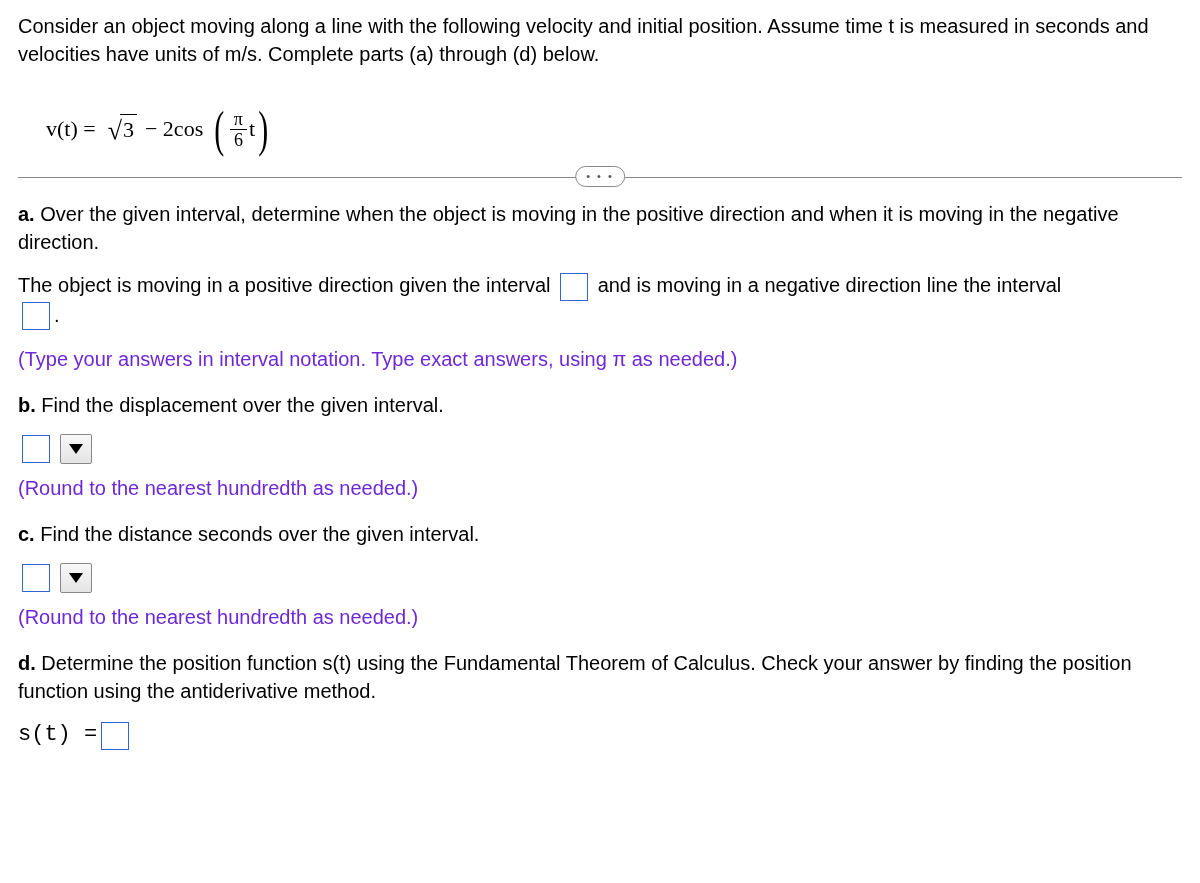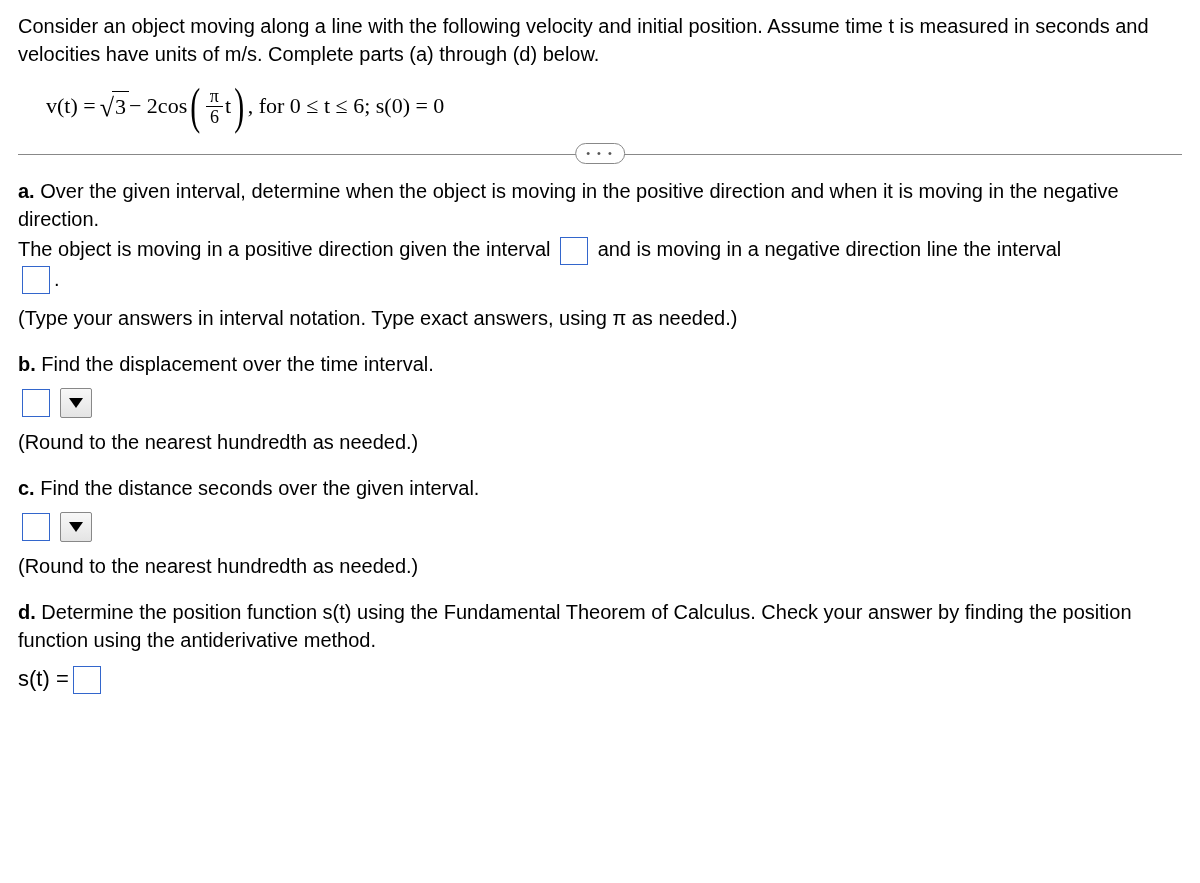--- a/index.html
+++ b/index.html
@@ -1,57 +1,56 @@
 <!DOCTYPE html>
 <html><head>
 <meta charset="utf-8">
 <style>
 body{font-family:Arial,Helvetica,sans-serif;font-size:20px;color:#000;margin:0;padding:12px 18px;line-height:1.4}
-.intro{margin-bottom:12px}
-.formula{font-family:'Times New Roman',serif;font-size:22px;margin:8px 0 18px 28px;display:flex;align-items:center;gap:0}
+.intro{margin-bottom:35px}
+.formula{font-family:'Times New Roman',serif;font-size:22px;margin:8px 0 18px 28px;display:flex;align-items:center;gap:8px}
 .sqrt{display:inline-block;position:relative;padding-left:4px}
 .sqrt::before{content:"√";font-size:26px;position:relative;top:2px}
 .sqrt .rad{border-top:1.5px solid #000;padding:0 3px;display:inline-block;margin-left:-2px}
 .paren{display:inline-flex;align-items:center;height:52px}
 .lp,.rp{font-size:50px;font-weight:100;line-height:50px;transform:scaleX(.6)}
 .frac{display:inline-flex;flex-direction:column;align-items:center;font-size:18px;line-height:1;margin:0 2px}
 .frac .num{border-bottom:1.5px solid #000;padding:0 4px 1px}
 .frac .den{padding-top:1px}
 hr.divider{border:none;border-top:1px solid #888;margin:22px 0;position:relative}
 .dots{position:absolute;left:50%;top:-11px;transform:translateX(-50%);background:#fff;border:1px solid #888;border-radius:11px;padding:2px 10px;font-size:11px;letter-spacing:2px;color:#555}
-.part{margin:2px 0}
+.part{margin:15px 0}
 .part b{font-weight:bold}
 .inline-text{display:inline}
 .input-box{display:inline-block;width:26px;height:26px;border:1px solid #36c;vertical-align:middle;margin:0 4px;background:#fff}
-.hint{color:#000000;margin:10px 0 18px}
+.hint{color:#6d28d9;margin:10px 0 18px}
 .val-unit{display:flex;align-items:center;gap:6px;margin:10px 0}
 .dropdown{display:inline-flex;align-items:center;justify-content:center;width:30px;height:28px;border:1px solid #888;background:linear-gradient(#f8f8f8,#e4e4e4);border-radius:2px}
 .tri{width:0;height:0;border-left:7px solid transparent;border-right:7px solid transparent;border-top:10px solid #000}
-.eq-line{font-family:Liberation Sans, sans-serif;font-size:22px;display:flex;align-items:center;margin-top:10px}
+.eq-line{font-family:Liberation Mono, monospace;font-size:22px;display:flex;align-items:center;margin-top:10px}
 .pi{font-family:'Times New Roman',serif}
 </style>
 </head>
 <body>
 
 <div class="intro">Consider an object moving along a line with the following velocity and initial position. Assume time t is measured in seconds and velocities have units of m/s. Complete parts (a) through (d) below.</div>
 
 <div class="formula">
   <span>v(t) = </span>
   <span class="sqrt"><span class="rad">3</span></span>
   <span> − 2cos</span>
   <span class="paren">
     <span class="lp">(</span>
     <span class="frac">
       <span class="num pi">π</span>
       <span class="den">6</span>
     </span>
     <span>t</span>
     <span class="rp">)</span>
   </span>
-  <span>, for 0 ≤ t ≤ 6; s(0) = 0</span>
 </div>
 
 <div style="position:relative">
   <hr class="divider">
   <span class="dots">• • •</span>
 </div>
 
 <div class="part">
   <b>a.</b><span> Over the given interval, determine when the object is moving in the positive direction and when it is moving in the negative direction.</span>
 </div>
@@ -60,21 +59,21 @@
   <span class="inline-text">The object is moving in a positive direction given the interval </span>
   <span class="input-box"></span>
   <span class="inline-text"> and is moving in a negative direction line the interval </span>
   <br>
   <span class="input-box"></span><span>.</span>
 </div>
 
 <div class="hint">(Type your answers in interval notation. Type exact answers, using π as needed.)</div>
 
 <div class="part">
-  <b>b.</b><span> Find the displacement over the time interval.</span>
+  <b>b.</b><span> Find the displacement over the given interval.</span>
 </div>
 
 <div class="val-unit">
   <span class="input-box"></span>
   <span class="dropdown">
       <span class="tri"></span>
     </span>
 </div>
 
 <div class="hint">(Round to the nearest hundredth as needed.)</div>

